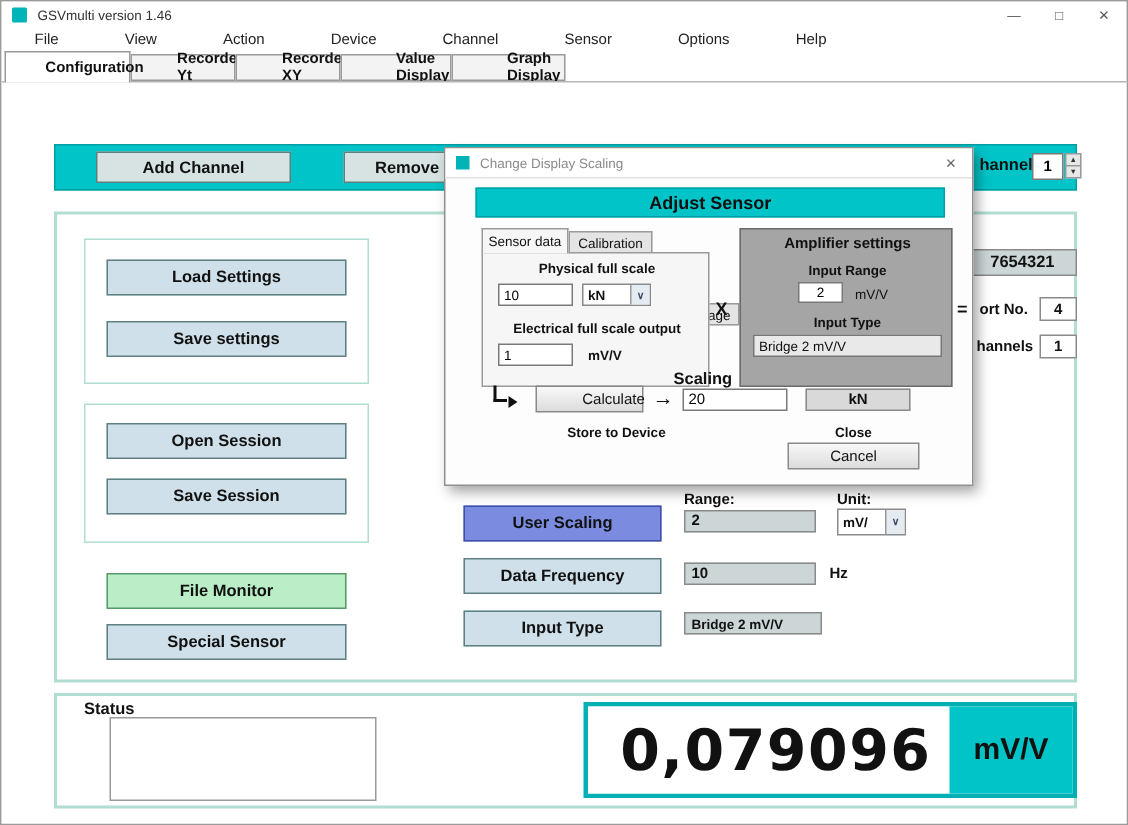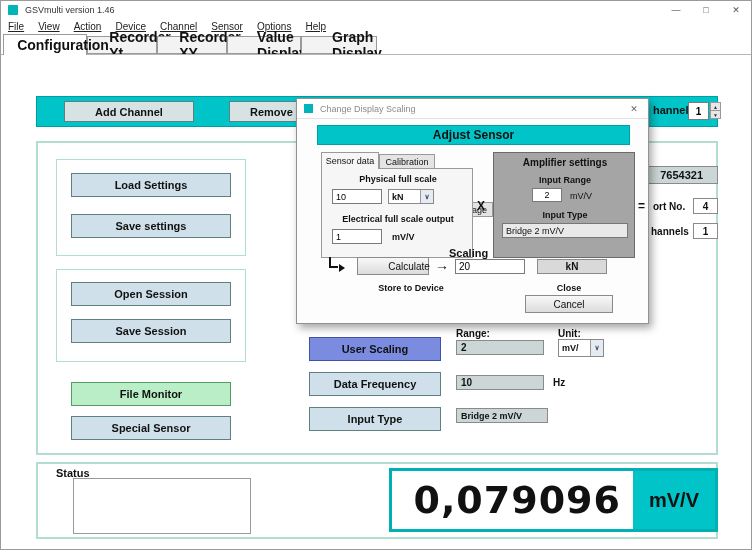--- a/index.html
+++ b/index.html
@@ -8,25 +8,25 @@
   .app { position:relative; width:752px; height:550px; background:#ffffff; border:1px solid #9b9b9b; overflow:hidden; }
   .abs { position:absolute; }
 
   
   .titlebar { position:absolute; left:0; top:0; width:100%; height:18px; background:#fff; display:flex; align-items:center; }
   .appicon { width:10px; height:10px; margin-left:7px; background:#00b4b8; border-radius:1px; }
   .wtitle { font-size:9px; color:#333; margin-left:7px; }
   .wincontrols { position:absolute; right:0; top:0; height:18px; display:flex; }
   .winbtn { width:30px; height:18px; display:flex; align-items:center; justify-content:center; font-size:9px; color:#555; }
   .menubar { position:absolute; left:0; top:18px; width:100%; height:15px; background:#fff; display:flex; align-items:center; }
-  .menuitem { font-size:10px; padding:0 7px; color:#222;text-decoration:underline; }
+  .menuitem { font-size:10px; padding:0 22px; color:#222; }
 
   
   .tabbar { position:absolute; left:0; top:33px; width:100%; height:20px; background:#fff; }
-  .mtab { position:absolute; display:flex; align-items:center; justify-content:center; font-size:14px; font-weight:bold; border:1px solid #9a9a9a; background:#f3f3f3;padding-left:36px; }
+  .mtab { position:absolute; display:flex; align-items:center; justify-content:center; font-size:10px; font-weight:bold; border:1px solid #9a9a9a; background:#f3f3f3;padding-left:36px; }
   .mtab.active { background:#ffffff; border-bottom:none; z-index:3; }
   .bg-main { position:absolute; left:0; top:53px; width:752px; height:497px; background:#fff; border-top:1px solid #b5b5b5; }
 
   
   .btn { display:flex; align-items:center; justify-content:center; font-weight:bold; font-size:11px; border:1px solid #5f8080; background:#cfe0ea; cursor:default; }
   .btn-gray { background:#d7e3e3; }
   .btn-green { background:#baeec6; border-color:#56996a; }
   .btn-blue { background:#7b8ce0; border-color:#3f51a8; }
   .tealbar { background:#00c4c8; border:1px solid #009ea2; }
   .groupbox { border:2px solid #b2ddd3; }

